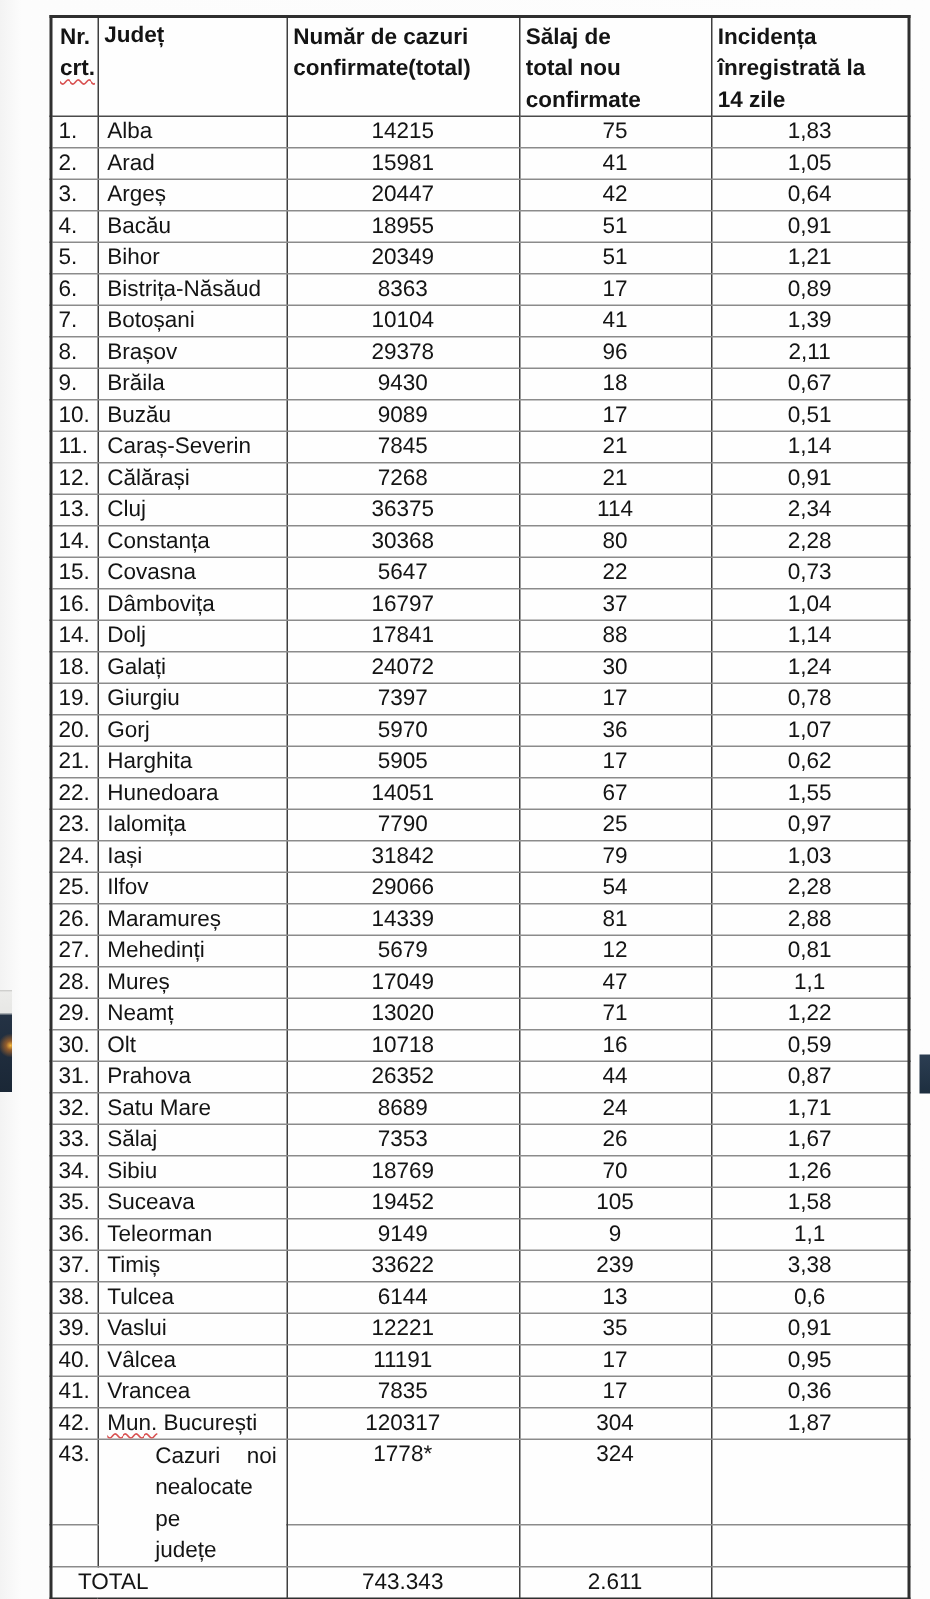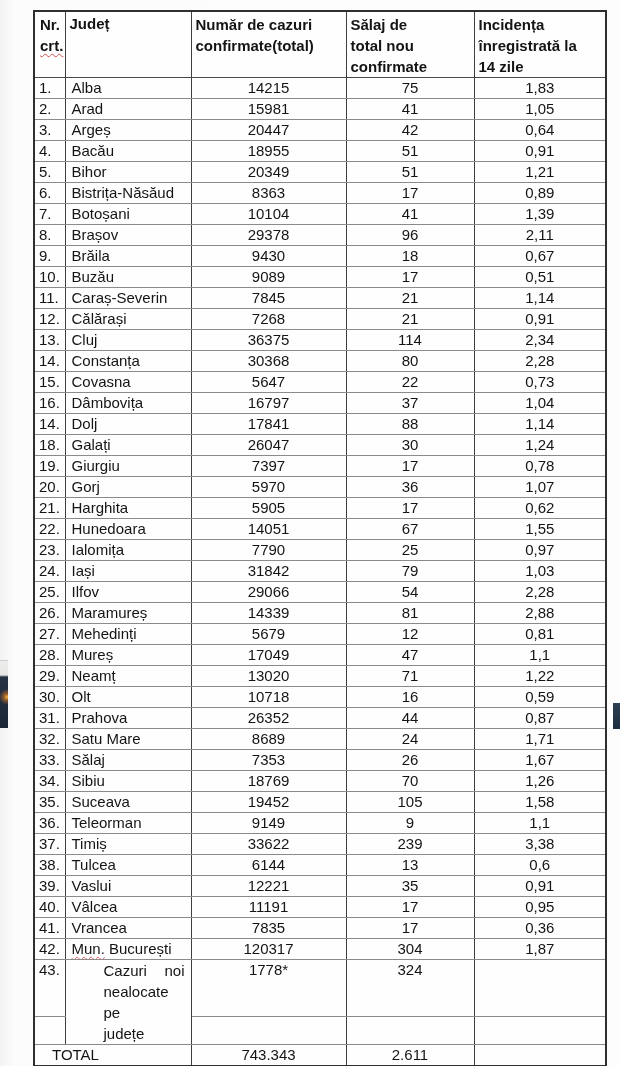--- a/index.html
+++ b/index.html
@@ -280,21 +280,21 @@
       <td class="cell-nr">14.</td>
       <td class="cell-judet">Dolj</td>
       <td class="cell-num">17841</td>
       <td class="cell-num">88</td>
       <td class="cell-num">1,14</td>
     </tr>
 
     <tr>
       <td class="cell-nr">18.</td>
       <td class="cell-judet">Galați</td>
-      <td class="cell-num">26047</td>
+      <td class="cell-num">24072</td>
       <td class="cell-num">30</td>
       <td class="cell-num">1,24</td>
     </tr>
 
     <tr>
       <td class="cell-nr">19.</td>
       <td class="cell-judet">Giurgiu</td>
       <td class="cell-num">7397</td>
       <td class="cell-num">17</td>
       <td class="cell-num">0,78</td>

